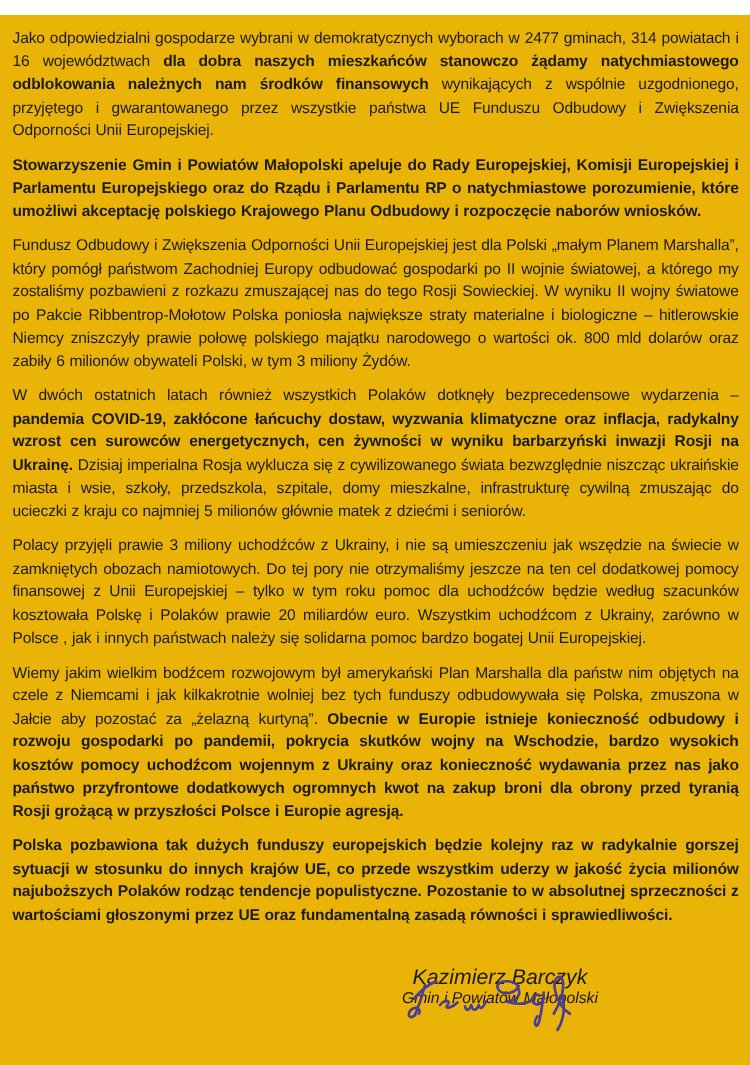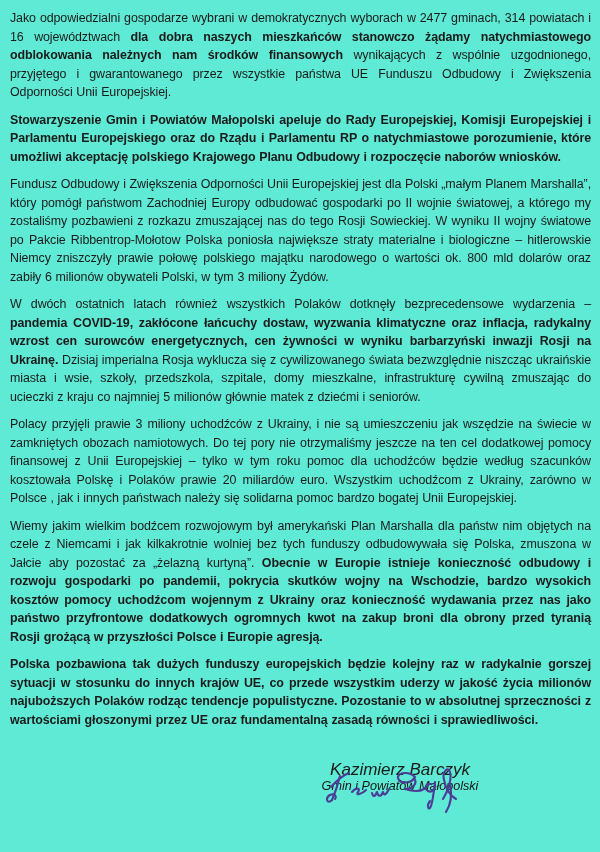--- a/index.html
+++ b/index.html
@@ -11,21 +11,22 @@
     width: 600px;
     height: 852px;
     overflow: hidden;
     position: relative;
     font-family: "Liberation Sans", sans-serif;
     color: #1b1b1b;
   }
   .page {
     position: absolute;
     inset: 0;
-    background: #5eead4;
+    background: #eab308;
+    margin-top: 12px;
   }
   .doc-text {
     position: absolute;
     top: 9px;
     left: 10px;
     right: 9px;
     text-align: justify;
   }
   .doc-text p {
     margin: 0 0 9px 0;

